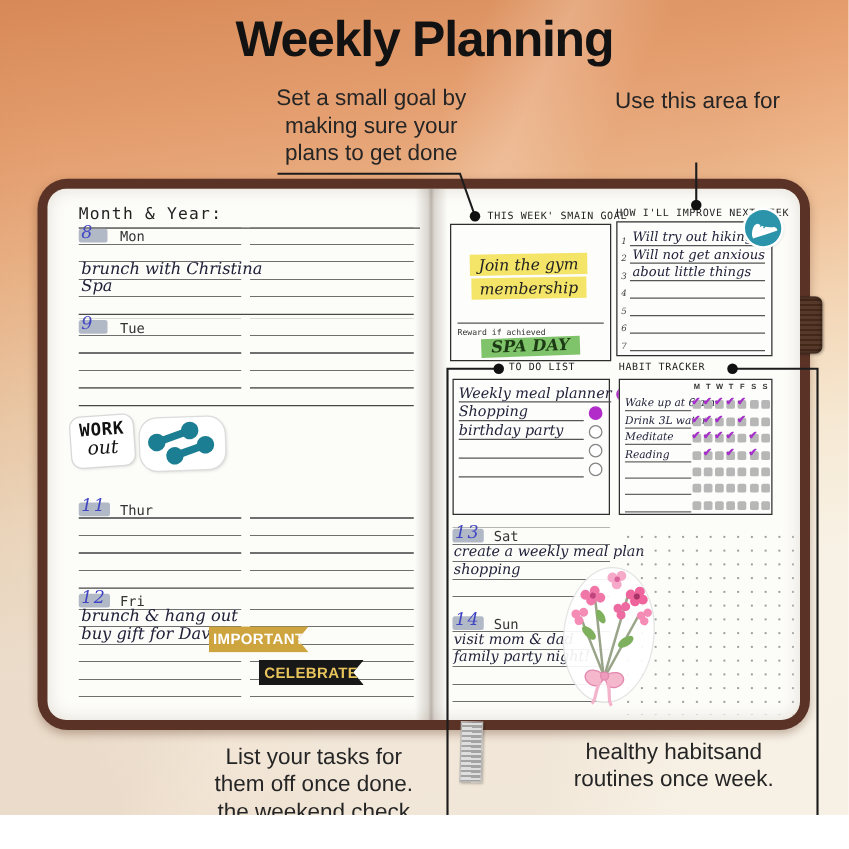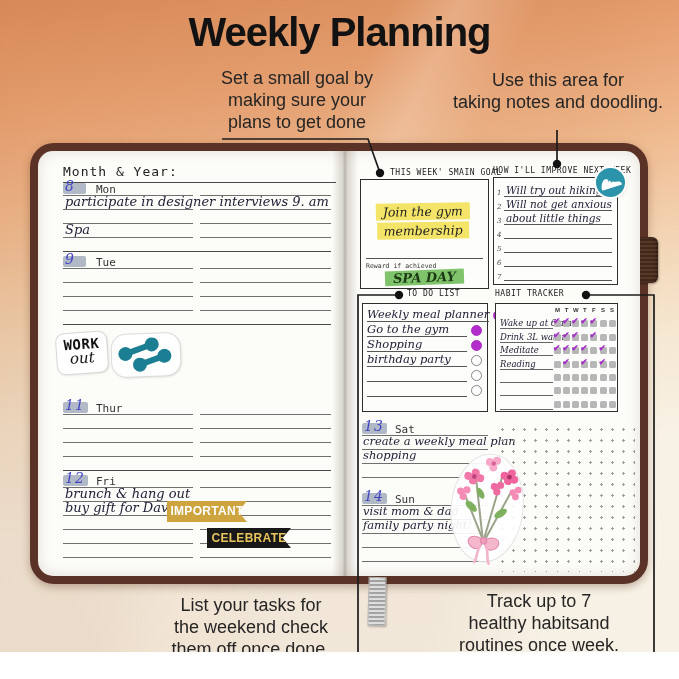--- a/index.html
+++ b/index.html
@@ -116,48 +116,46 @@
 
   <div class="abs page-title">Weekly Planning</div>
 
   <div class="abs callout co-tl">
     <div>Set a small goal by</div>
     <div>making sure your</div>
     <div>plans to get done</div>
   </div>
   <div class="abs callout co-tr">
     <div>Use this area for</div>
-    <div>taking notes and doodling.</div>
   </div>
   <div class="abs callout co-bl">
     <div>List your tasks for</div>
+    <div>them off once done.</div>
     <div>the weekend check</div>
-    <div>them off once done.</div>
   </div>
   <div class="abs callout co-br">
-    <div>Track up to 7</div>
     <div>healthy habitsand</div>
     <div>routines once week.</div>
   </div>
 
   <div class="abs cover"></div>
   <div class="abs pen-loop"></div>
   <div class="abs pages"></div>
   <div class="abs spine"></div>
   <div class="abs ribbon-bookmark"></div>
 
   <div class="abs month-year mono">Month &amp; Year:</div>
 
   <div class="abs day" style="top:182px;height:73px">
     <div class="badge badge-sm"></div>
     <div class="badge-num hw">8</div>
     <div class="day-name mono">Mon</div>
     <div class="col-lines col-left" style="height:56px"></div>
     <div class="col-lines col-right" style="height:56px"></div>
-    <div class="entry hw" style="left:2px;top:13px">participate in designer interviews 9. am</div>
+    <div class="entry hw" style="left:2px;top:27px">brunch with Christina</div>
     <div class="entry hw" style="left:2px;top:41px">Spa</div>
     <div class="day-sep"></div>
   </div>
 
   <div class="abs day" style="top:255px;height:73px">
     <div class="badge badge-sm"></div>
     <div class="badge-num hw">9</div>
     <div class="day-name mono">Tue</div>
     <div class="col-lines col-left" style="height:56px"></div>
     <div class="col-lines col-right" style="height:56px"></div>
@@ -254,24 +252,20 @@
         <path d="M10.5 10.5 l1.8 -1.2 M12.3 12 l1.8 -1.2" stroke="#2b93aa" stroke-width="0.9" fill="none"></path>
       </g>
     </svg>
   </div>
 
   <div class="abs sec-label" style="left:407px;top:289px">TO DO LIST</div>
   <div class="abs box todo-box">
     <div>
         <div class="todo-row">
           <span class="todo-text">Weekly meal planner</span>
-          <span class="todo-circle done"></span>
-        </div>
-        <div class="todo-row">
-          <span class="todo-text">Go to the gym</span>
           <span class="todo-circle done"></span>
         </div>
         <div class="todo-row">
           <span class="todo-text">Shopping</span>
           <span class="todo-circle done"></span>
         </div>
         <div class="todo-row">
           <span class="todo-text">birthday party</span>
           <span class="todo-circle"></span>
         </div>

